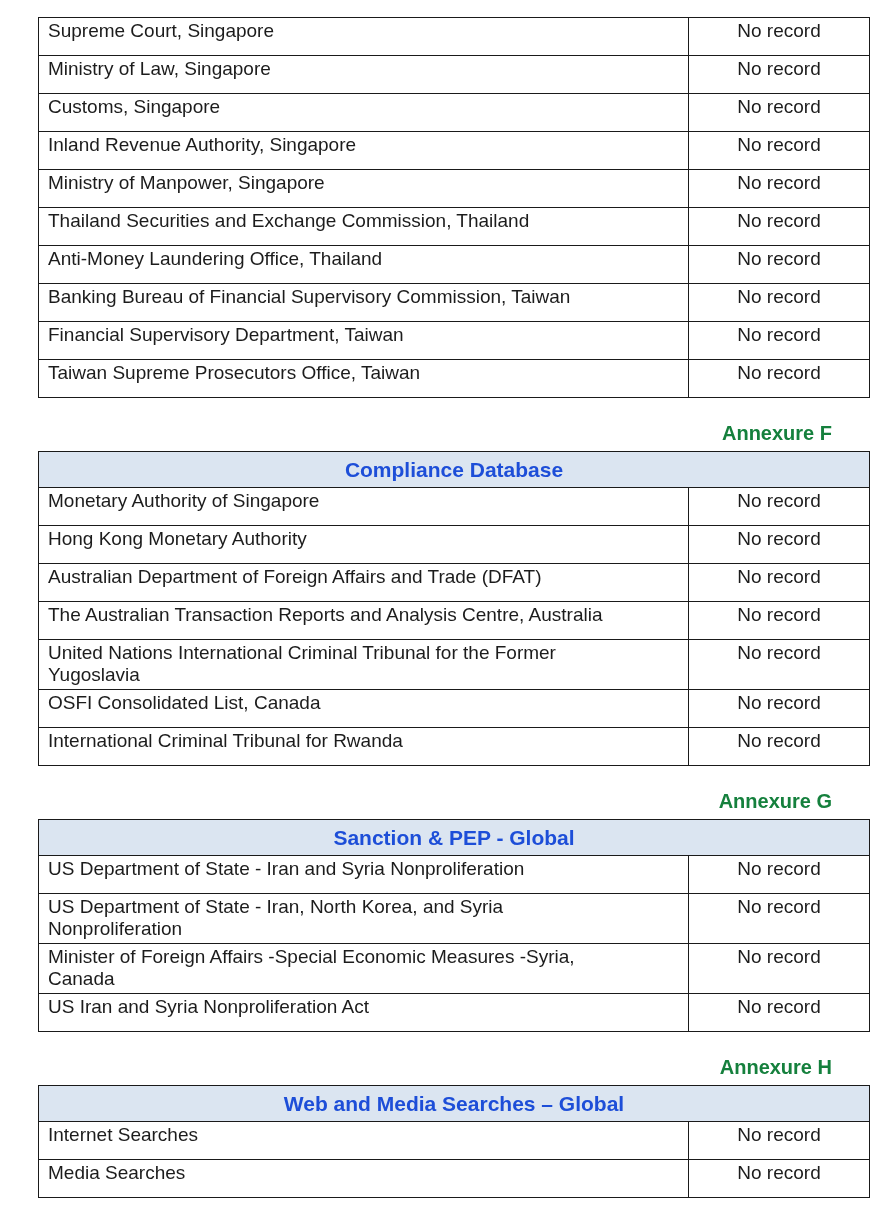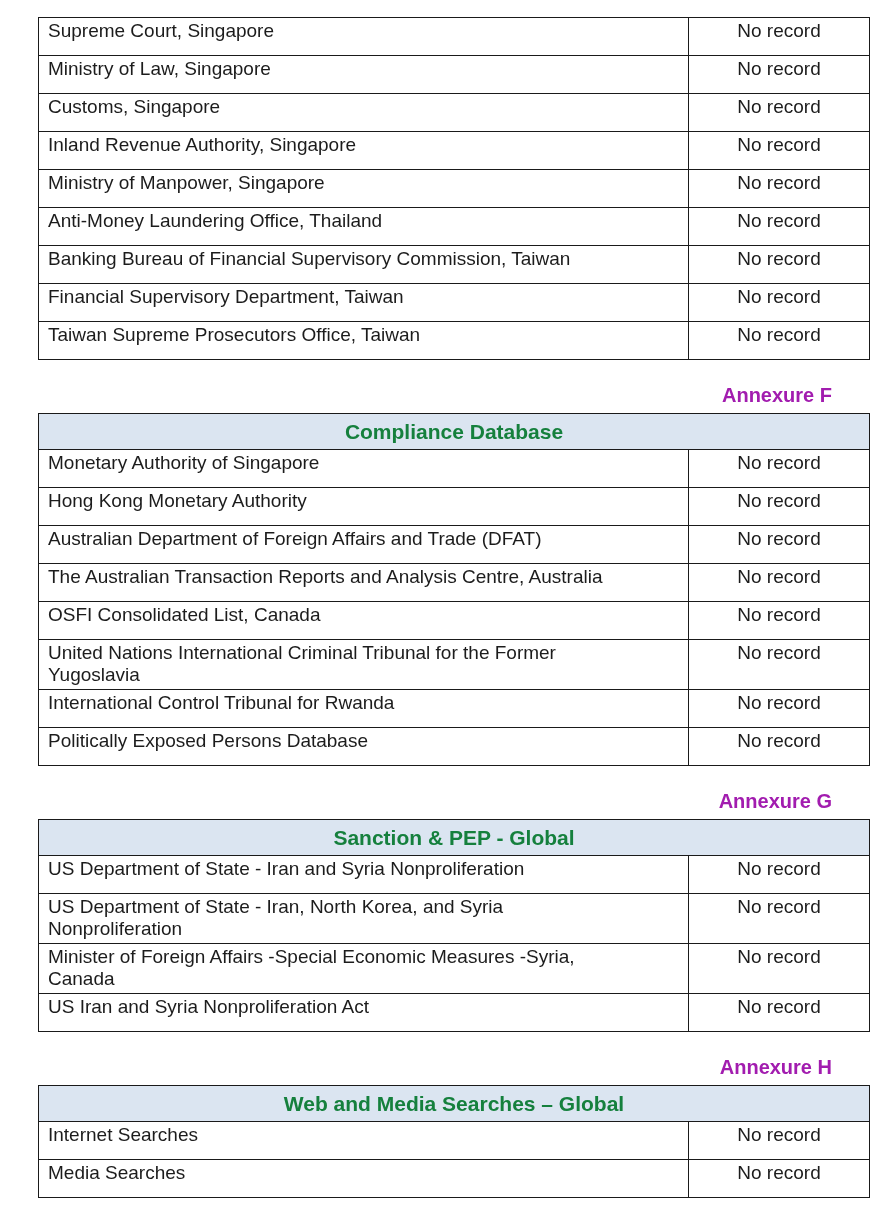--- a/index.html
+++ b/index.html
@@ -20,42 +20,42 @@
   }
   .annexure {
     box-sizing: border-box;
     width: 831px;
     margin: 24px 0 6px 0;
     padding-right: 37px;
     text-align: right;
     font-size: 20px;
     line-height: 23px;
     font-weight: 700;
-    color: #a21caf;
+    color: #15803d;
   }
   table.report-table {
     border-collapse: collapse;
     table-layout: fixed;
     width: 831px;
   }
   table.report-table col.col-source { width: 650px; }
   table.report-table col.col-result { width: 181px; }
   table.report-table th,
   table.report-table td {
     border: 1.5px solid #1a1a1a;
     vertical-align: top;
   }
   th.title-cell {
     background: #dbe5f1;
     font-size: 21px;
     line-height: 23px;
     font-weight: 700;
     text-align: center;
     padding: 6px 4px;
-    color: #15803d;
+    color: #1d4ed8;
   }
   td.source-cell {
     font-size: 19px;
     line-height: 22px;
     text-align: left;
     padding: 2px 8px 3px 9px;
     white-space: pre-line;
   }
   td.result-cell {
     font-size: 19px;
@@ -89,20 +89,24 @@
           </tr>
           <tr>
             <td class="source-cell">Inland Revenue Authority, Singapore</td>
             <td class="result-cell">No record</td>
           </tr>
           <tr>
             <td class="source-cell">Ministry of Manpower, Singapore</td>
             <td class="result-cell">No record</td>
           </tr>
           <tr>
+            <td class="source-cell">Thailand Securities and Exchange Commission, Thailand</td>
+            <td class="result-cell">No record</td>
+          </tr>
+          <tr>
             <td class="source-cell">Anti-Money Laundering Office, Thailand</td>
             <td class="result-cell">No record</td>
           </tr>
           <tr>
             <td class="source-cell">Banking Bureau of Financial Supervisory Commission, Taiwan</td>
             <td class="result-cell">No record</td>
           </tr>
           <tr>
             <td class="source-cell">Financial Supervisory Department, Taiwan</td>
             <td class="result-cell">No record</td>
@@ -132,37 +136,33 @@
           <tr>
             <td class="source-cell">Hong Kong Monetary Authority</td>
             <td class="result-cell">No record</td>
           </tr>
           <tr>
             <td class="source-cell">Australian Department of Foreign Affairs and Trade (DFAT)</td>
             <td class="result-cell">No record</td>
           </tr>
           <tr>
             <td class="source-cell">The Australian Transaction Reports and Analysis Centre, Australia</td>
-            <td class="result-cell">No record</td>
-          </tr>
-          <tr>
-            <td class="source-cell">OSFI Consolidated List, Canada</td>
             <td class="result-cell">No record</td>
           </tr>
           <tr>
             <td class="source-cell">United Nations International Criminal Tribunal for the Former
 Yugoslavia</td>
             <td class="result-cell">No record</td>
           </tr>
           <tr>
-            <td class="source-cell">International Control Tribunal for Rwanda</td>
-            <td class="result-cell">No record</td>
-          </tr>
-          <tr>
-            <td class="source-cell">Politically Exposed Persons Database</td>
+            <td class="source-cell">OSFI Consolidated List, Canada</td>
+            <td class="result-cell">No record</td>
+          </tr>
+          <tr>
+            <td class="source-cell">International Criminal Tribunal for Rwanda</td>
             <td class="result-cell">No record</td>
           </tr>
         </tbody>
       </table>
       <div class="annexure">Annexure G</div>
       <table class="report-table">
         <colgroup>
           <col class="col-source">
           <col class="col-result">
         </colgroup>

